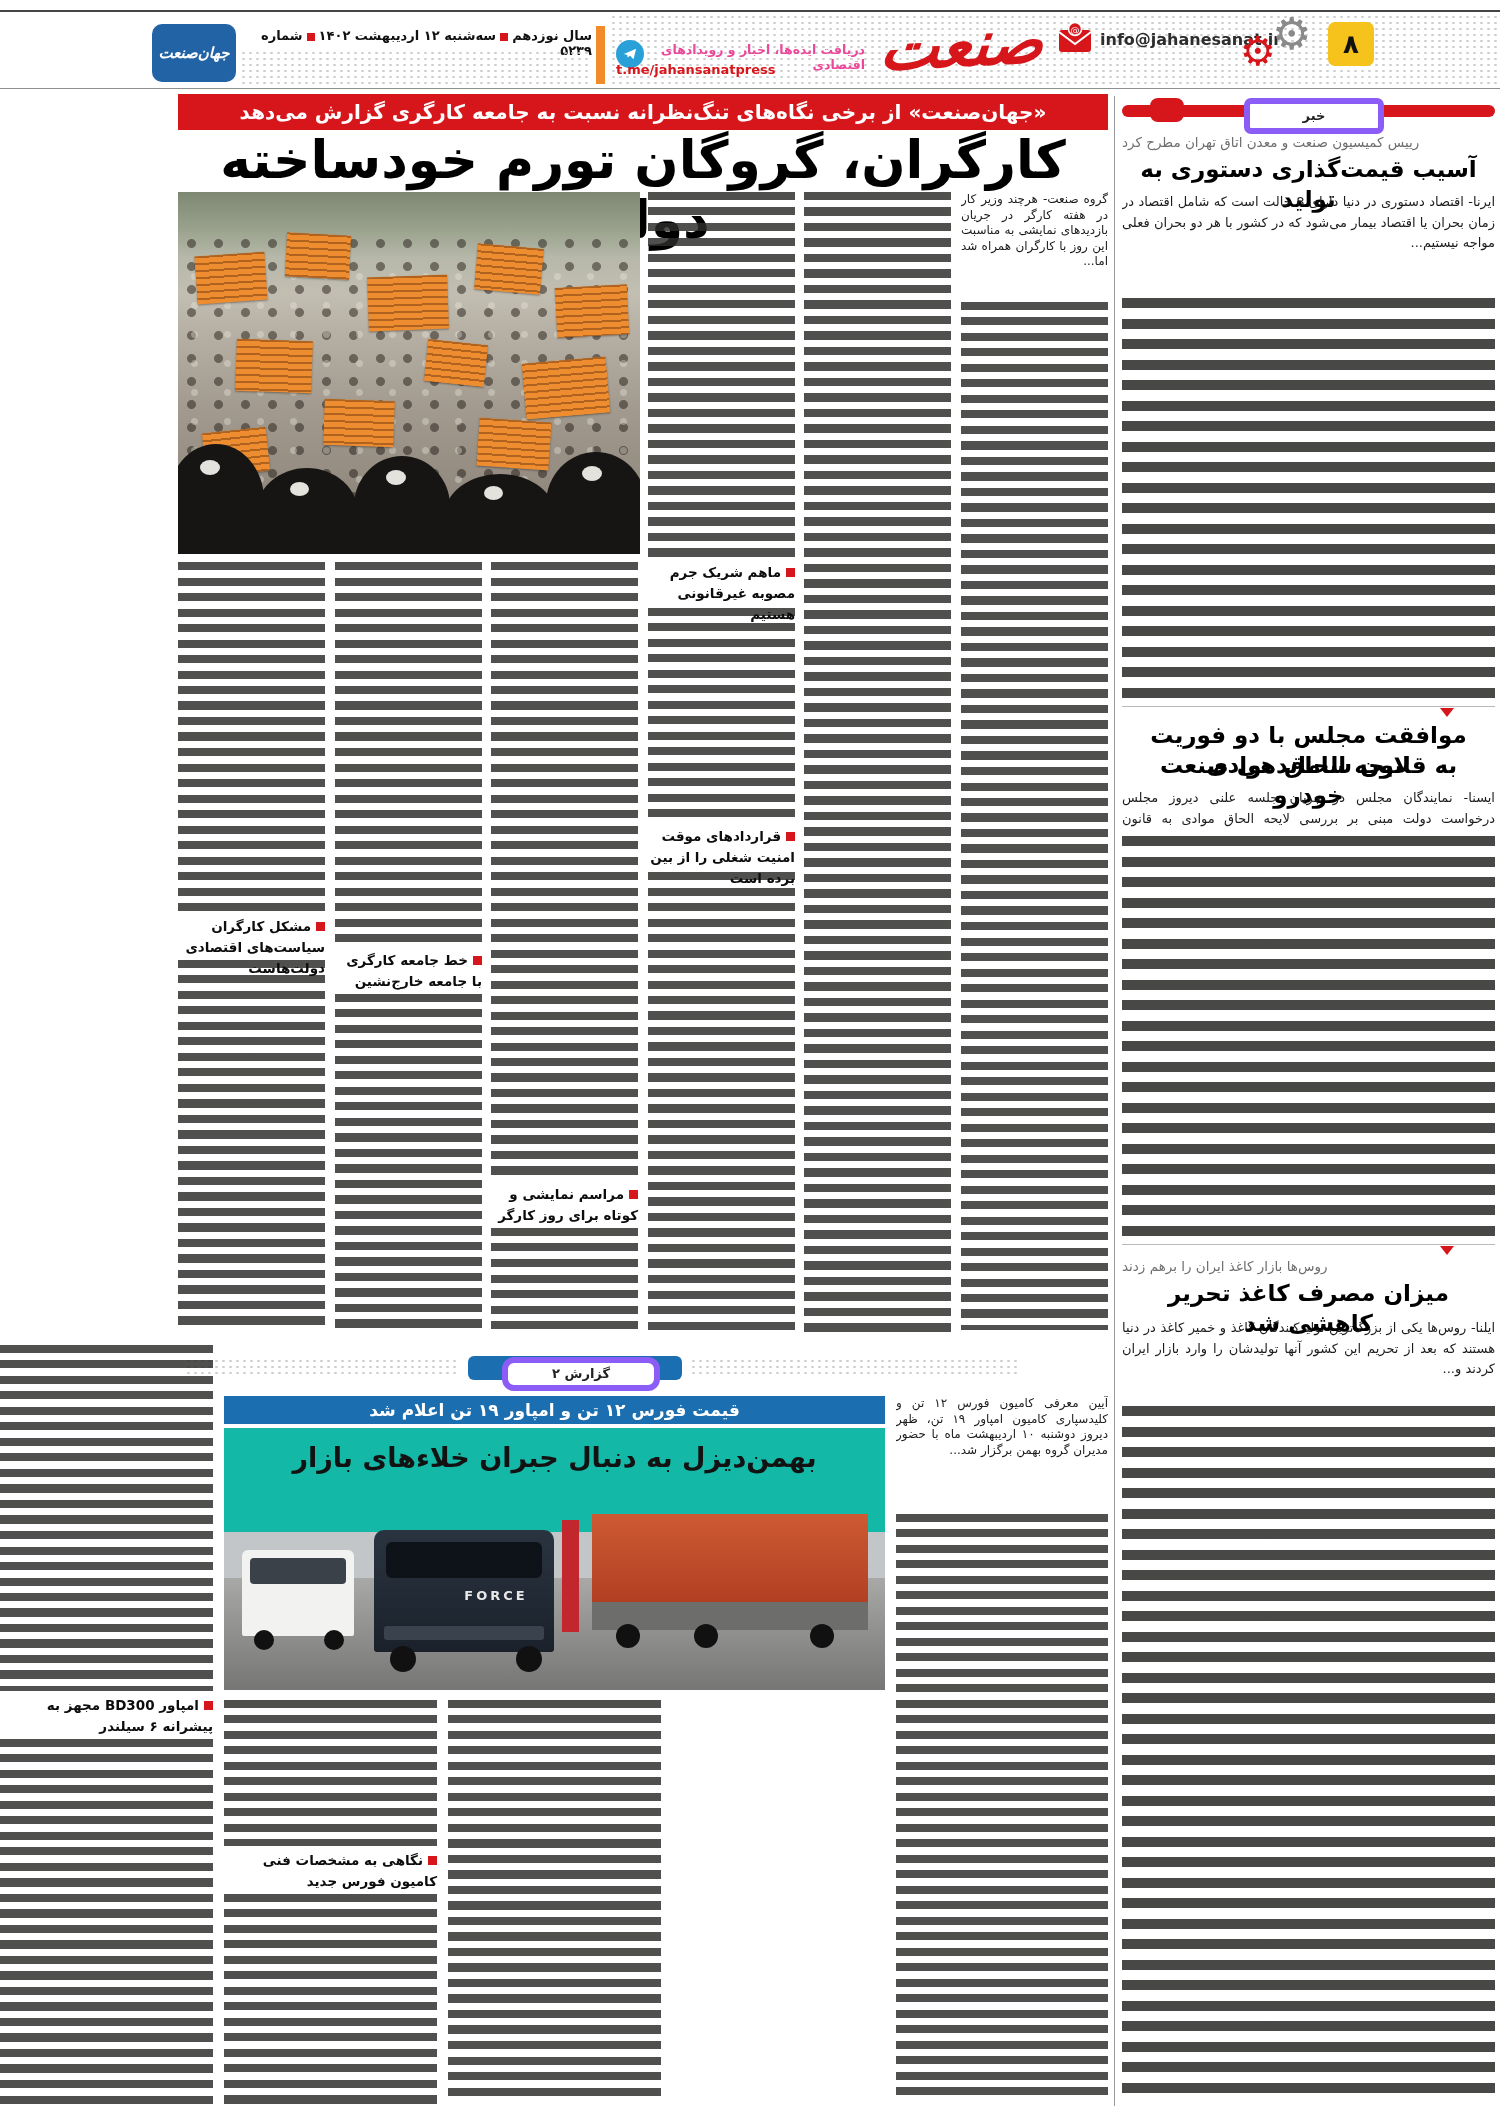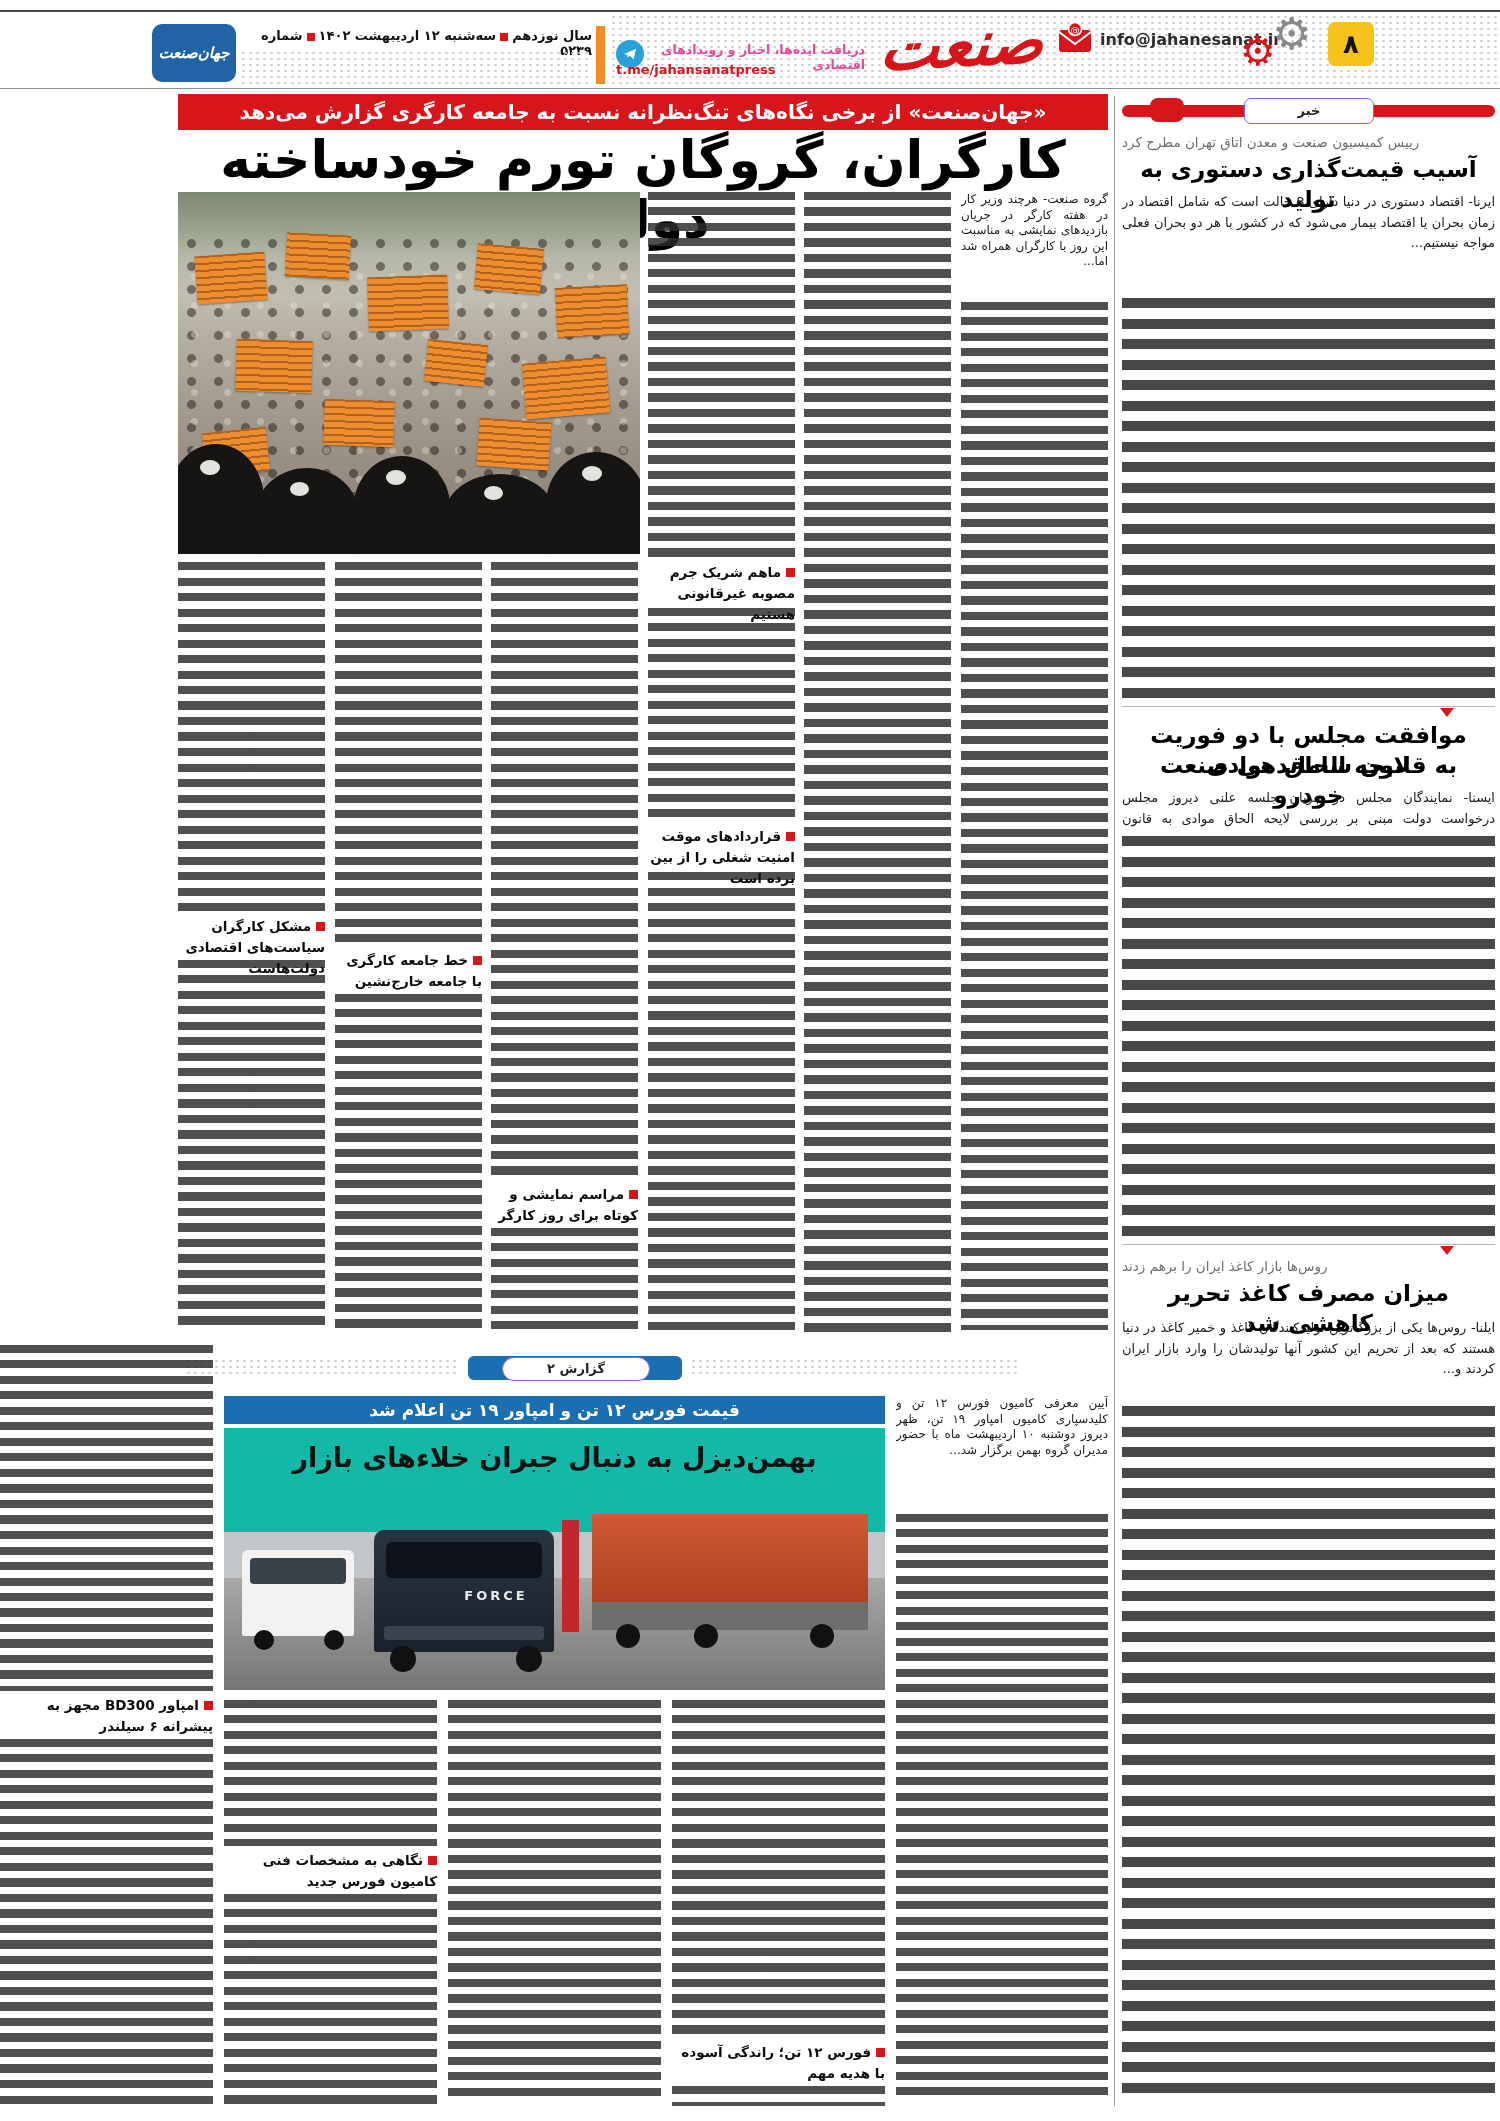--- a/index.html
+++ b/index.html
@@ -15,21 +15,21 @@
   .vline{width:1px;background:#9a9a9a;}
   .tri{width:0;height:0;border-left:7px solid transparent;border-right:7px solid transparent;border-top:9px solid #d6161b;}
   .kick{color:#6e6e6e;font-size:13.5px;text-align:left;}
   .ntitle{font-weight:900;font-size:23px;line-height:30px;text-align:center;color:#000;}
   .lead{font-size:13px;line-height:20.5px;text-align:justify;color:#1c1c1c;overflow:hidden;}
   .sub{font-weight:bold;font-size:13.5px;line-height:21px;color:#0d0d0d;text-align:right;}
   .sq{display:inline-block;width:9px;height:9px;background:#d6161b;margin-left:5px;}
   .redsq{display:inline-block;width:8px;height:8px;background:#d6161b;margin:0 4px;vertical-align:middle;}
   
   .tabbar{position:absolute;border-radius:6px;}
-  .tabwhite{position:absolute;background:#fff;border:1px solid #8b5cf6;border-radius:7px;
+  .tabwhite{position:absolute;background:#fff;border:6px solid #8b5cf6;border-radius:7px;
             font-size:13px;font-weight:bold;text-align:center;color:#222;}
   
   .plac{position:absolute;background:#ee8d30;box-shadow:0 1px 2px rgba(0,0,0,.35);
         background-image:repeating-linear-gradient(180deg,rgba(60,20,0,.35) 0 2px,transparent 2px 7px);}
   .chador{position:absolute;background:#171513;border-radius:50% 50% 8% 8%;}
   .mask{position:absolute;background:#e4e2dd;border-radius:50%;}
   .wheel{position:absolute;background:#111;border-radius:50%;}
 </style>
 </head>
 <body>
@@ -217,23 +217,18 @@
     <div class="fake" style="width:213px;height:346px;"></div>
     <div class="sub rtl" style="width:213px;height:44px;padding-top:4px;"><span class="sq"></span><span>امپاور BD300 مجهز به پیشرانه ۶ سیلندر</span></div>
     <div class="fake" style="width:213px;height:366px;"></div>
   </div>
   <div class="abs" style="left:224px;top:1700px;width:213px;">
     <div class="fake" style="width:213px;height:146px;"></div>
     <div class="sub rtl" style="width:213px;height:44px;padding-top:4px;"><span class="sq"></span><span>نگاهی به مشخصات فنی کامیون فورس جدید</span></div>
     <div class="fake" style="width:213px;height:212px;"></div>
   </div>
   <div class="abs fake" style="left:448px;top:1700px;width:213px;height:402px;"></div>
-  <div class="abs" style="left:672px;top:1700px;width:213px;">
-    <div class="fake" style="width:213px;height:338px;"></div>
-    <div class="sub rtl" style="width:213px;height:44px;padding-top:4px;"><span class="sq"></span><span>فورس ۱۲ تن؛ راندگی آسوده با هدیه مهم</span></div>
-    <div class="fake" style="width:213px;height:20px;"></div>
-  </div>
   <div class="abs" style="left:896px;top:1396px;width:212px;">
     <div class="lead rtl" style="width:212px;height:118px;font-size:12px;line-height:15.5px;">آیین معرفی کامیون فورس ۱۲ تن و کلیدسپاری کامیون امپاور ۱۹ تن، ظهر دیروز دوشنبه ۱۰ اردیبهشت ماه با حضور مدیران گروه بهمن برگزار شد...</div>
     <div class="fake" style="width:212px;height:586px;"></div>
   </div>
 
 </div>
 
 </body></html>

